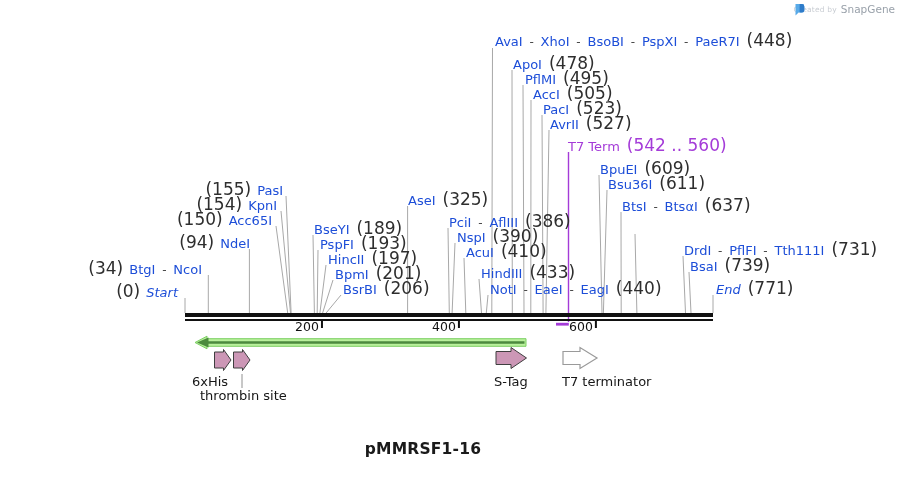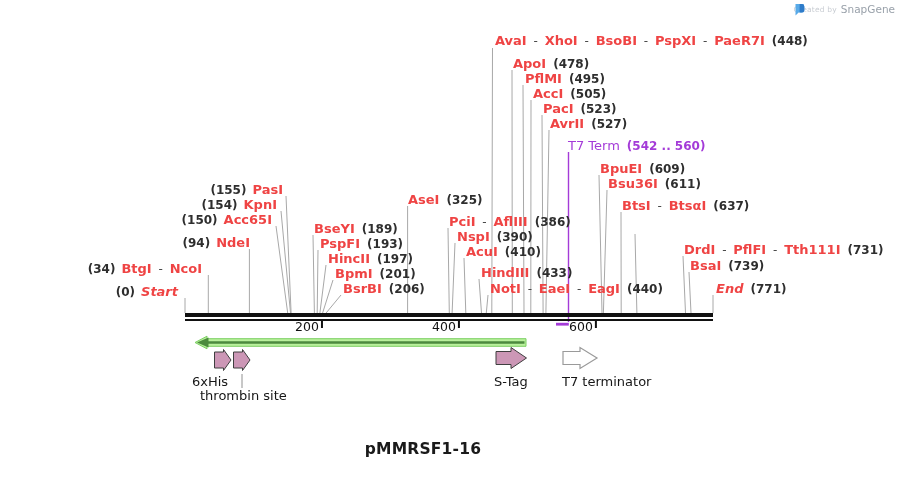--- a/index.html
+++ b/index.html
@@ -6,23 +6,23 @@
   .canvas{position:relative;width:899px;height:480px;background:#ffffff;overflow:hidden;
           font-family:"DejaVu Sans",sans-serif;color:#1a1a1a;}
   .canvas svg{position:absolute;left:0;top:0;}
   
   .watermark{position:absolute;top:3px;right:4px;display:flex;align-items:center;gap:4px;}
   .wm-created{font-size:7.5px;color:#c9cdd3;letter-spacing:.2px;}
   .wm-brand{font-size:10.5px;color:#99a1aa;font-weight:500;}
   
   #labels{position:absolute;left:0;top:0;width:899px;height:480px;pointer-events:none;}
   .site-label{position:absolute;white-space:nowrap;font-size:13px;line-height:13px;}
-  .site-label .nm{font-weight:bold;color:#ef4444;}
+  .site-label .nm{font-weight:normal;color:#1d4ed8;}
   .site-label.terminus .nm{font-style:italic;}
-  .site-label .pos{font-size:12px;font-weight:bold;color:#2e2e2e;}
+  .site-label .pos{font-size:17px;font-weight:normal;color:#2e2e2e;}
   .site-label .pos.gap-l{margin-left:7px;}
   .site-label .pos.gap-r{margin-right:6px;margin-top:12px;}
   .site-label .dash{font-weight:normal;color:#4a4a4a;margin:0 3px;font-size:12px;}
   .site-label.marker .nm{font-weight:normal;}
   
   .tick-label{position:absolute;font-size:12.5px;line-height:13px;color:#111;white-space:nowrap;}
   
   .feat-label{position:absolute;font-size:13px;line-height:14px;color:#161616;white-space:nowrap;}
   
   .title-block{position:absolute;left:0;top:440px;width:846px;text-align:center;}

